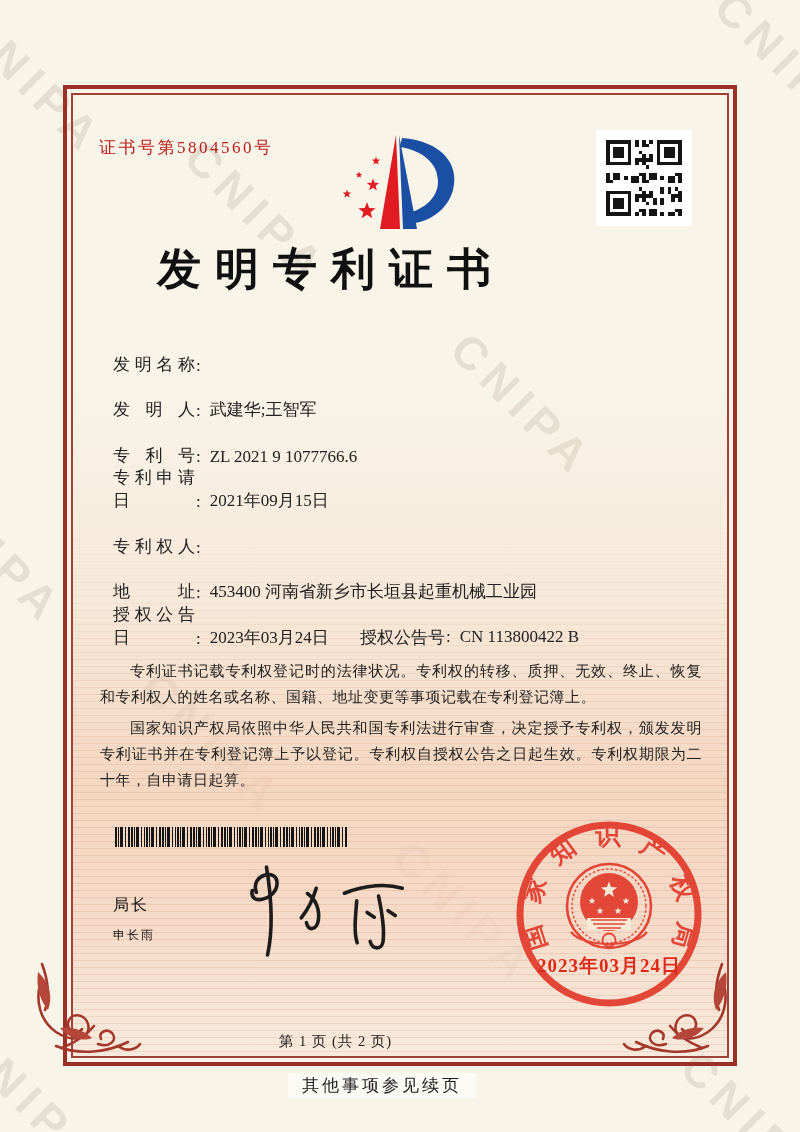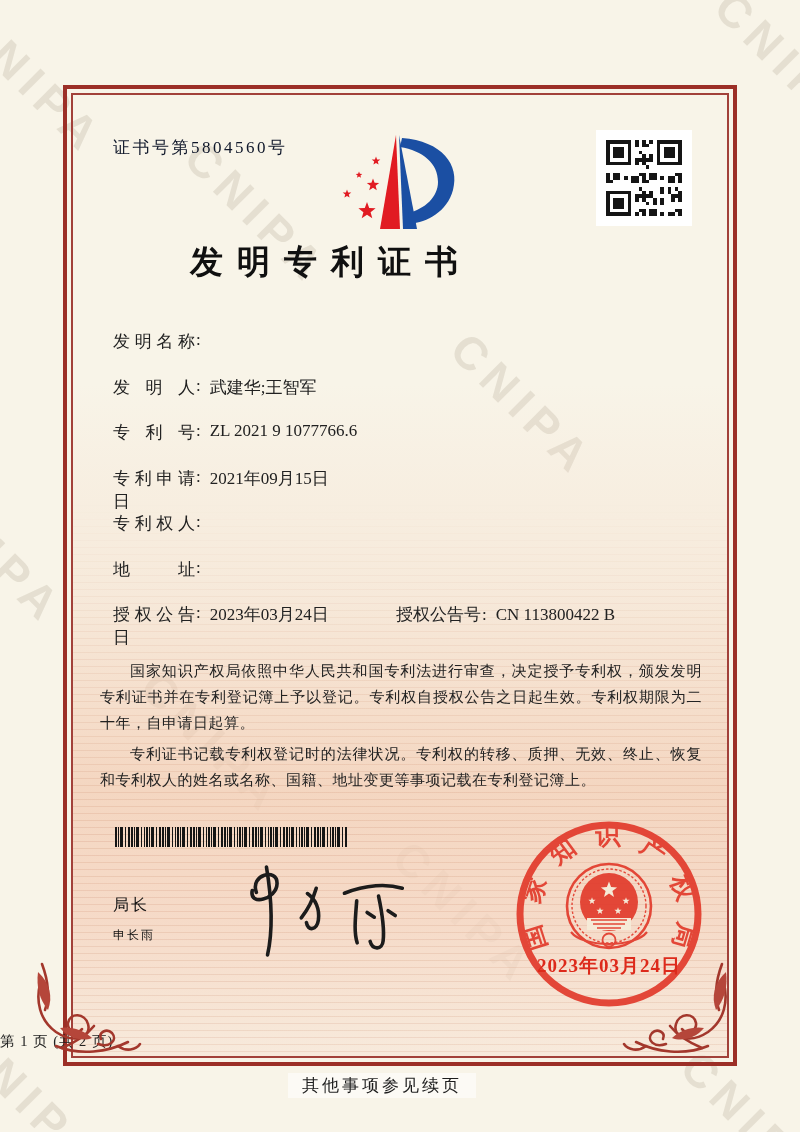--- a/index.html
+++ b/index.html
@@ -33,42 +33,42 @@
   .waves{
     position:absolute;left:6px;right:6px;top:42%;bottom:6px;
     background:repeating-linear-gradient(to bottom,
       rgba(203,138,108,0.22) 0px,rgba(203,138,108,0.22) 1px,
       rgba(0,0,0,0) 1px,rgba(0,0,0,0) 7px);
     -webkit-mask-image:linear-gradient(to bottom,transparent 0%,rgba(0,0,0,.6) 30%,#000 60%,rgba(0,0,0,.8) 100%);
     mask-image:linear-gradient(to bottom,transparent 0%,rgba(0,0,0,.6) 30%,#000 60%,rgba(0,0,0,.8) 100%);
   }
   
   .cert-no{
-    position:absolute;left:113px;top:136px;font-size:17px;letter-spacing:2.5px;color:#0f172a;
+    position:absolute;left:99px;top:136px;font-size:17px;letter-spacing:2.5px;color:#b91c1c;
   }
   .qr-box{
     position:absolute;left:596px;top:130px;width:96px;height:96px;background:#fff;
     display:flex;align-items:center;justify-content:center;
   }
   .logo{position:absolute;left:330px;top:132px;width:140px;height:102px;}
   .title{
     position:absolute;left:0;width:648px;top:240px;text-align:center;
-    font-size:33px;font-weight:bold;letter-spacing:14px;padding-left:14px;
+    font-size:44px;font-weight:bold;letter-spacing:14px;padding-left:14px;
     box-sizing:border-box;color:#101010;
   }
   
   .fields{position:absolute;left:113px;top:330px;width:580px;font-size:17px;}
-  .row{height:45.5px;display:flex;align-items:flex-start;position:relative;}
+  .row{height:45.5px;display:flex;align-items:flex-end;position:relative;}
   .flabel{
     display:inline-block;width:82px;text-align:justify;text-align-last:justify;
     -moz-text-align-last:justify;flex:0 0 82px;
   }
   .colon{margin-left:1px;}
   .fvalue{margin-left:9px;white-space:nowrap;}
-  .pair2{position:absolute;left:247px;display:flex;align-items:center;margin-left:36px;}
+  .pair2{position:absolute;left:247px;display:flex;align-items:center;}
   
   .paras{
     position:absolute;left:100px;right:98px;top:658px;
     font-size:15px;line-height:26px;letter-spacing:0.5px;color:#222;text-align:justify;
   }
   .paras p{margin:0 0 5px 0;text-indent:2em;}
   
   .barcode{position:absolute;left:115px;top:827px;}
   .director-title{
     position:absolute;left:113px;top:895px;
@@ -83,21 +83,21 @@
   .signature{position:absolute;left:233px;top:860px;transform:rotate(-2deg);}
   .seal{position:absolute;left:513px;top:818px;}
   .seal-date{
     position:absolute;left:513px;top:953px;width:192px;text-align:center;
     font-size:19px;font-weight:bold;color:#dd2a1b;letter-spacing:1px;z-index:6;
   }
   .ornament{position:absolute;z-index:2;}
   .orn-left{left:26px;top:950px;}
   .orn-right{left:618px;top:950px;transform:scaleX(-1);}
   .page-no{
-    position:absolute;left:0;width:671px;top:1032px;
+    position:absolute;left:0;width:671px;top:1032px;text-align:center;
     font-size:14.5px;color:#222;letter-spacing:1px;
   }
   .foot-note{
     position:absolute;left:0;width:764px;top:1074px;text-align:center;
     font-size:17px;letter-spacing:3px;color:#1d1d1d;z-index:3;
   }
   .foot-note span{background:rgba(255,255,255,0.55);padding:3px 14px;}
   svg{display:block;}
 </style>
 </head>
@@ -260,36 +260,37 @@
         <span class="colon">:</span>
       <span class="fvalue">2021年09月15日</span>
     </div>
     <div class="row">
       <span class="flabel">专利权人</span>
         <span class="colon">:</span>
     </div>
     <div class="row">
       <span class="flabel">地址</span>
         <span class="colon">:</span>
+      <span class="fvalue">453400 河南省新乡市长垣县起重机械工业园</span>
     </div>
     <div class="row">
       <span class="flabel">授权公告日</span>
         <span class="colon">:</span>
       <span class="fvalue">2023年03月24日</span>
       <span class="pair2">
         <span>授权公告号</span>
           <span class="colon">:</span>
         <span class="fvalue">CN 113800422 B</span>
       </span>
     </div>
   </div>
 
   <div class="paras">
+    <p>专利证书记载专利权登记时的法律状况。专利权的转移、质押、无效、终止、恢复和专利权人的姓名或名称、国籍、地址变更等事项记载在专利登记簿上。</p>
     <p>国家知识产权局依照中华人民共和国专利法进行审查，决定授予专利权，颁发发明专利证书并在专利登记簿上予以登记。专利权自授权公告之日起生效。专利权期限为二十年，自申请日起算。</p>
-    <p>专利证书记载专利权登记时的法律状况。专利权的转移、质押、无效、终止、恢复和专利权人的姓名或名称、国籍、地址变更等事项记载在专利登记簿上。</p>
   </div>
 
   <svg id="barcode" class="barcode" width="238" height="20">
       <rect x="0" y="0" width="2" height="20" fill="#151515"></rect>
       <rect x="3" y="0" width="1" height="20" fill="#151515"></rect>
       <rect x="5" y="0" width="3" height="20" fill="#151515"></rect>
       <rect x="10" y="0" width="1" height="20" fill="#151515"></rect>
       <rect x="13" y="0" width="2" height="20" fill="#151515"></rect>
       <rect x="16" y="0" width="2" height="20" fill="#151515"></rect>
       <rect x="19" y="0" width="1" height="20" fill="#151515"></rect>

